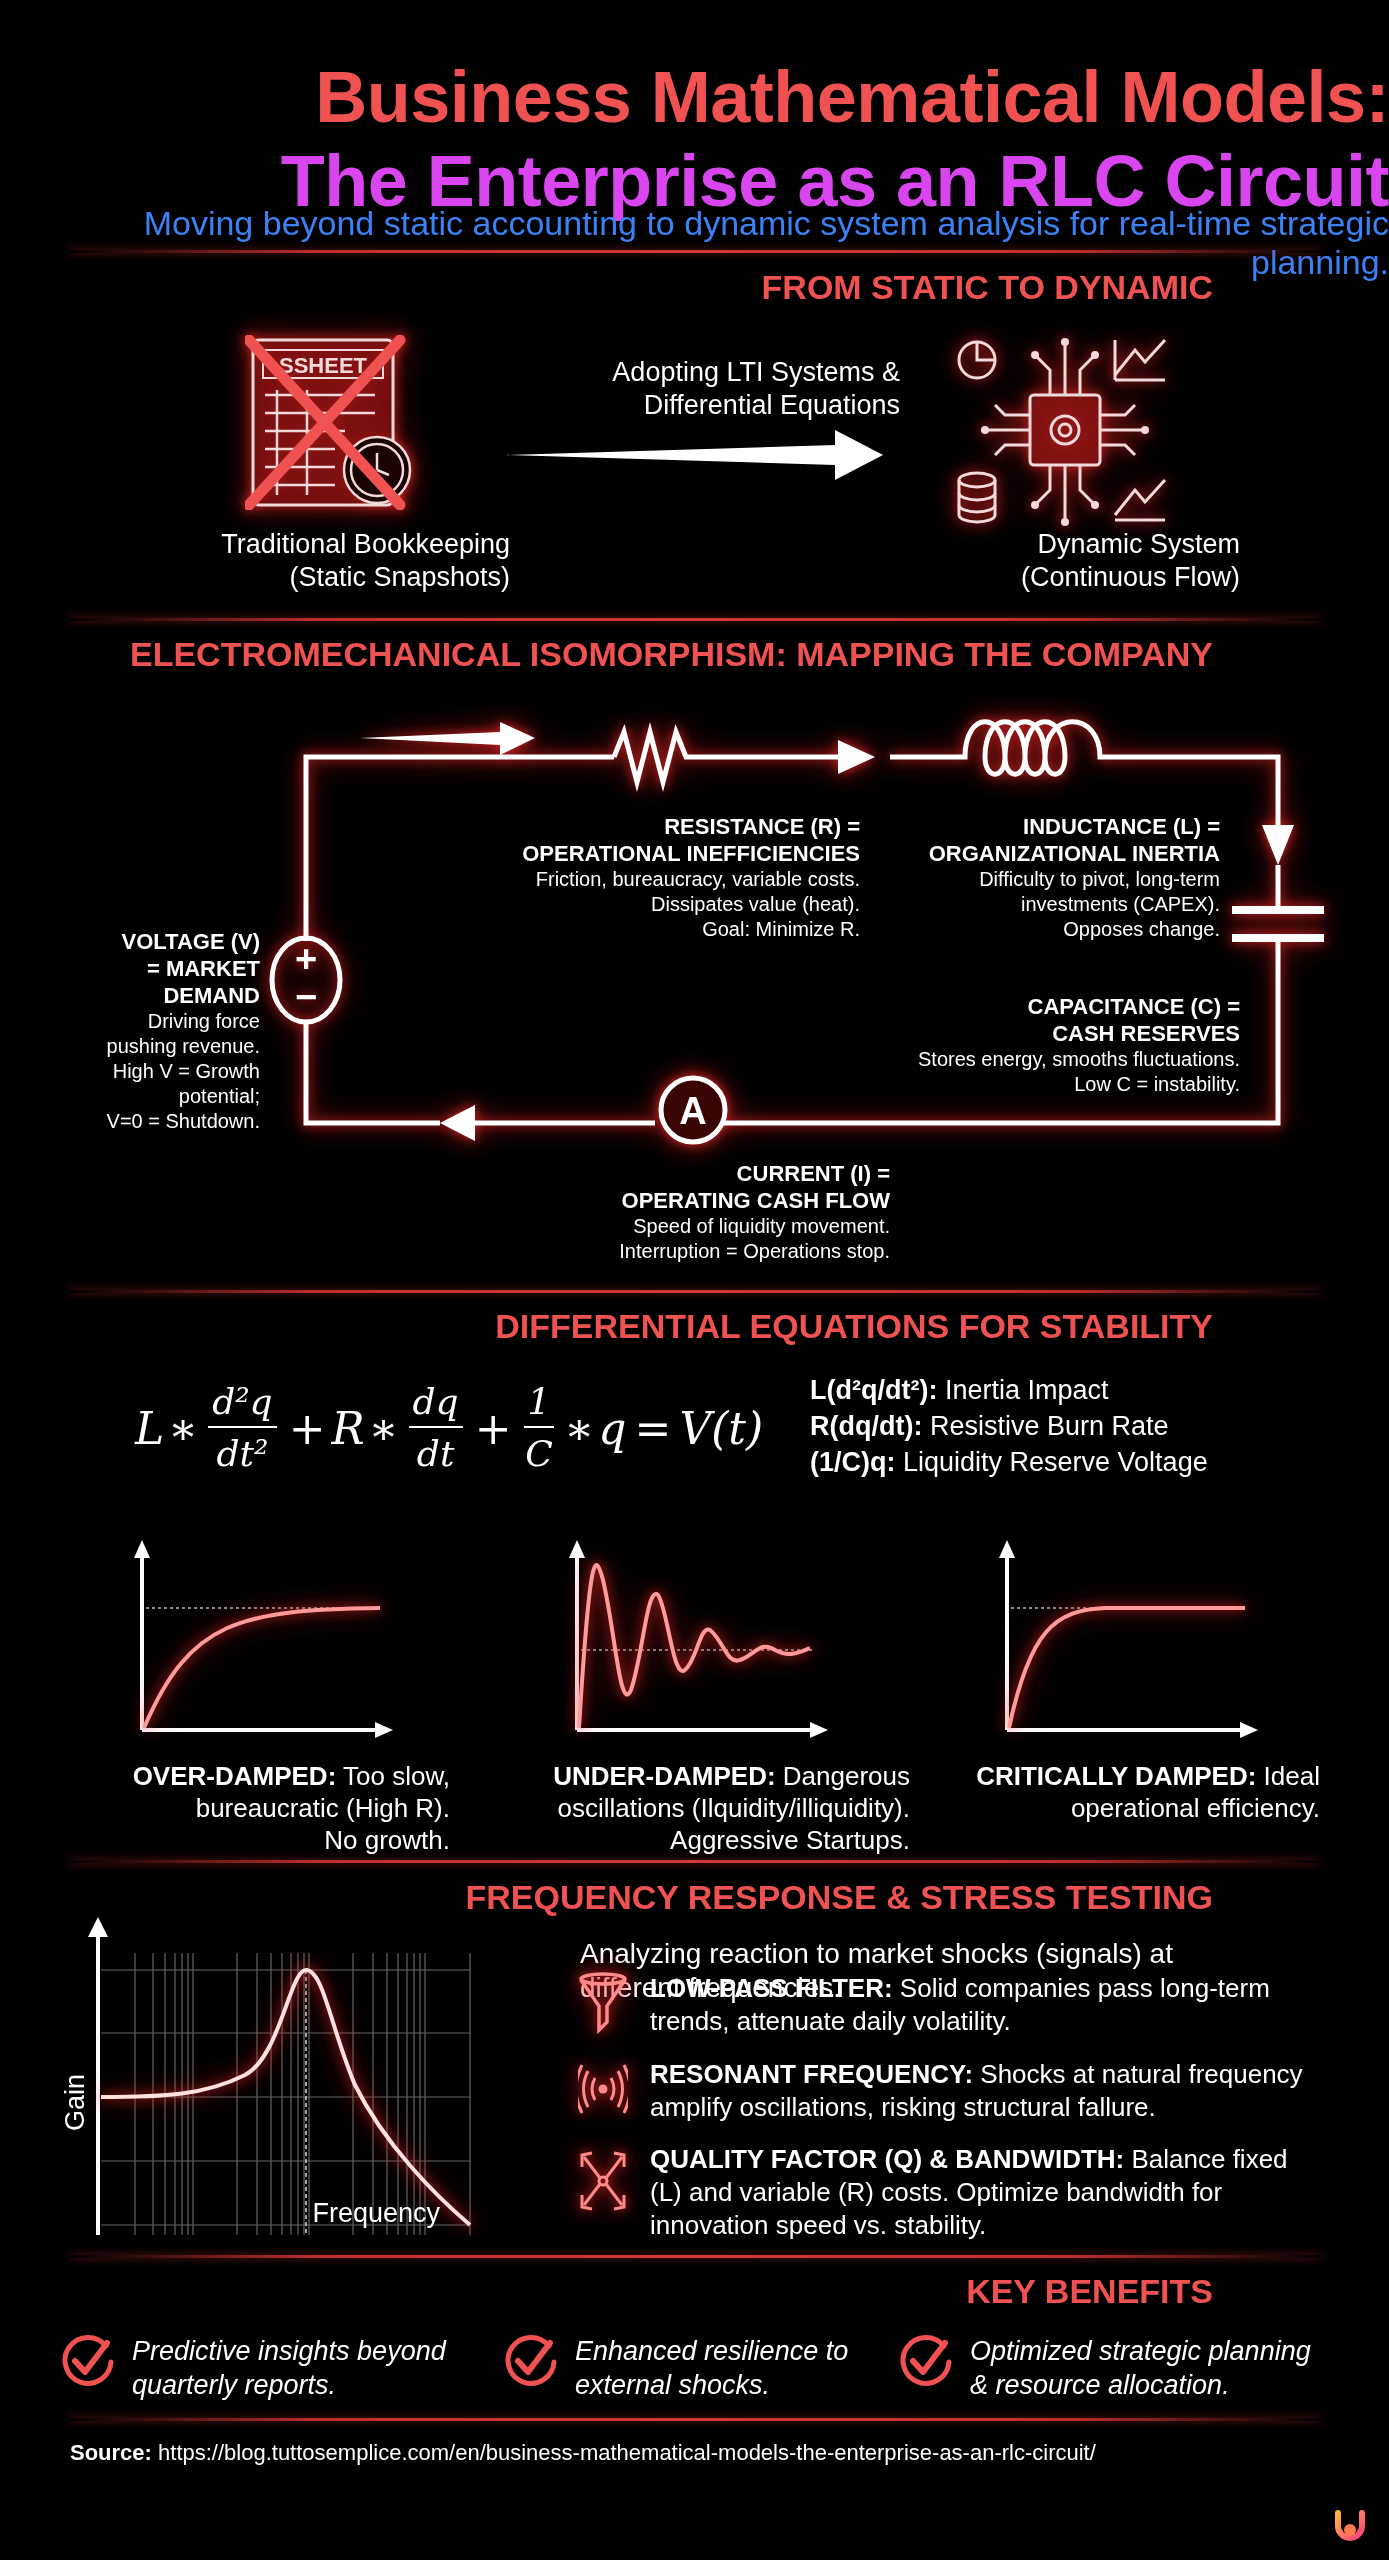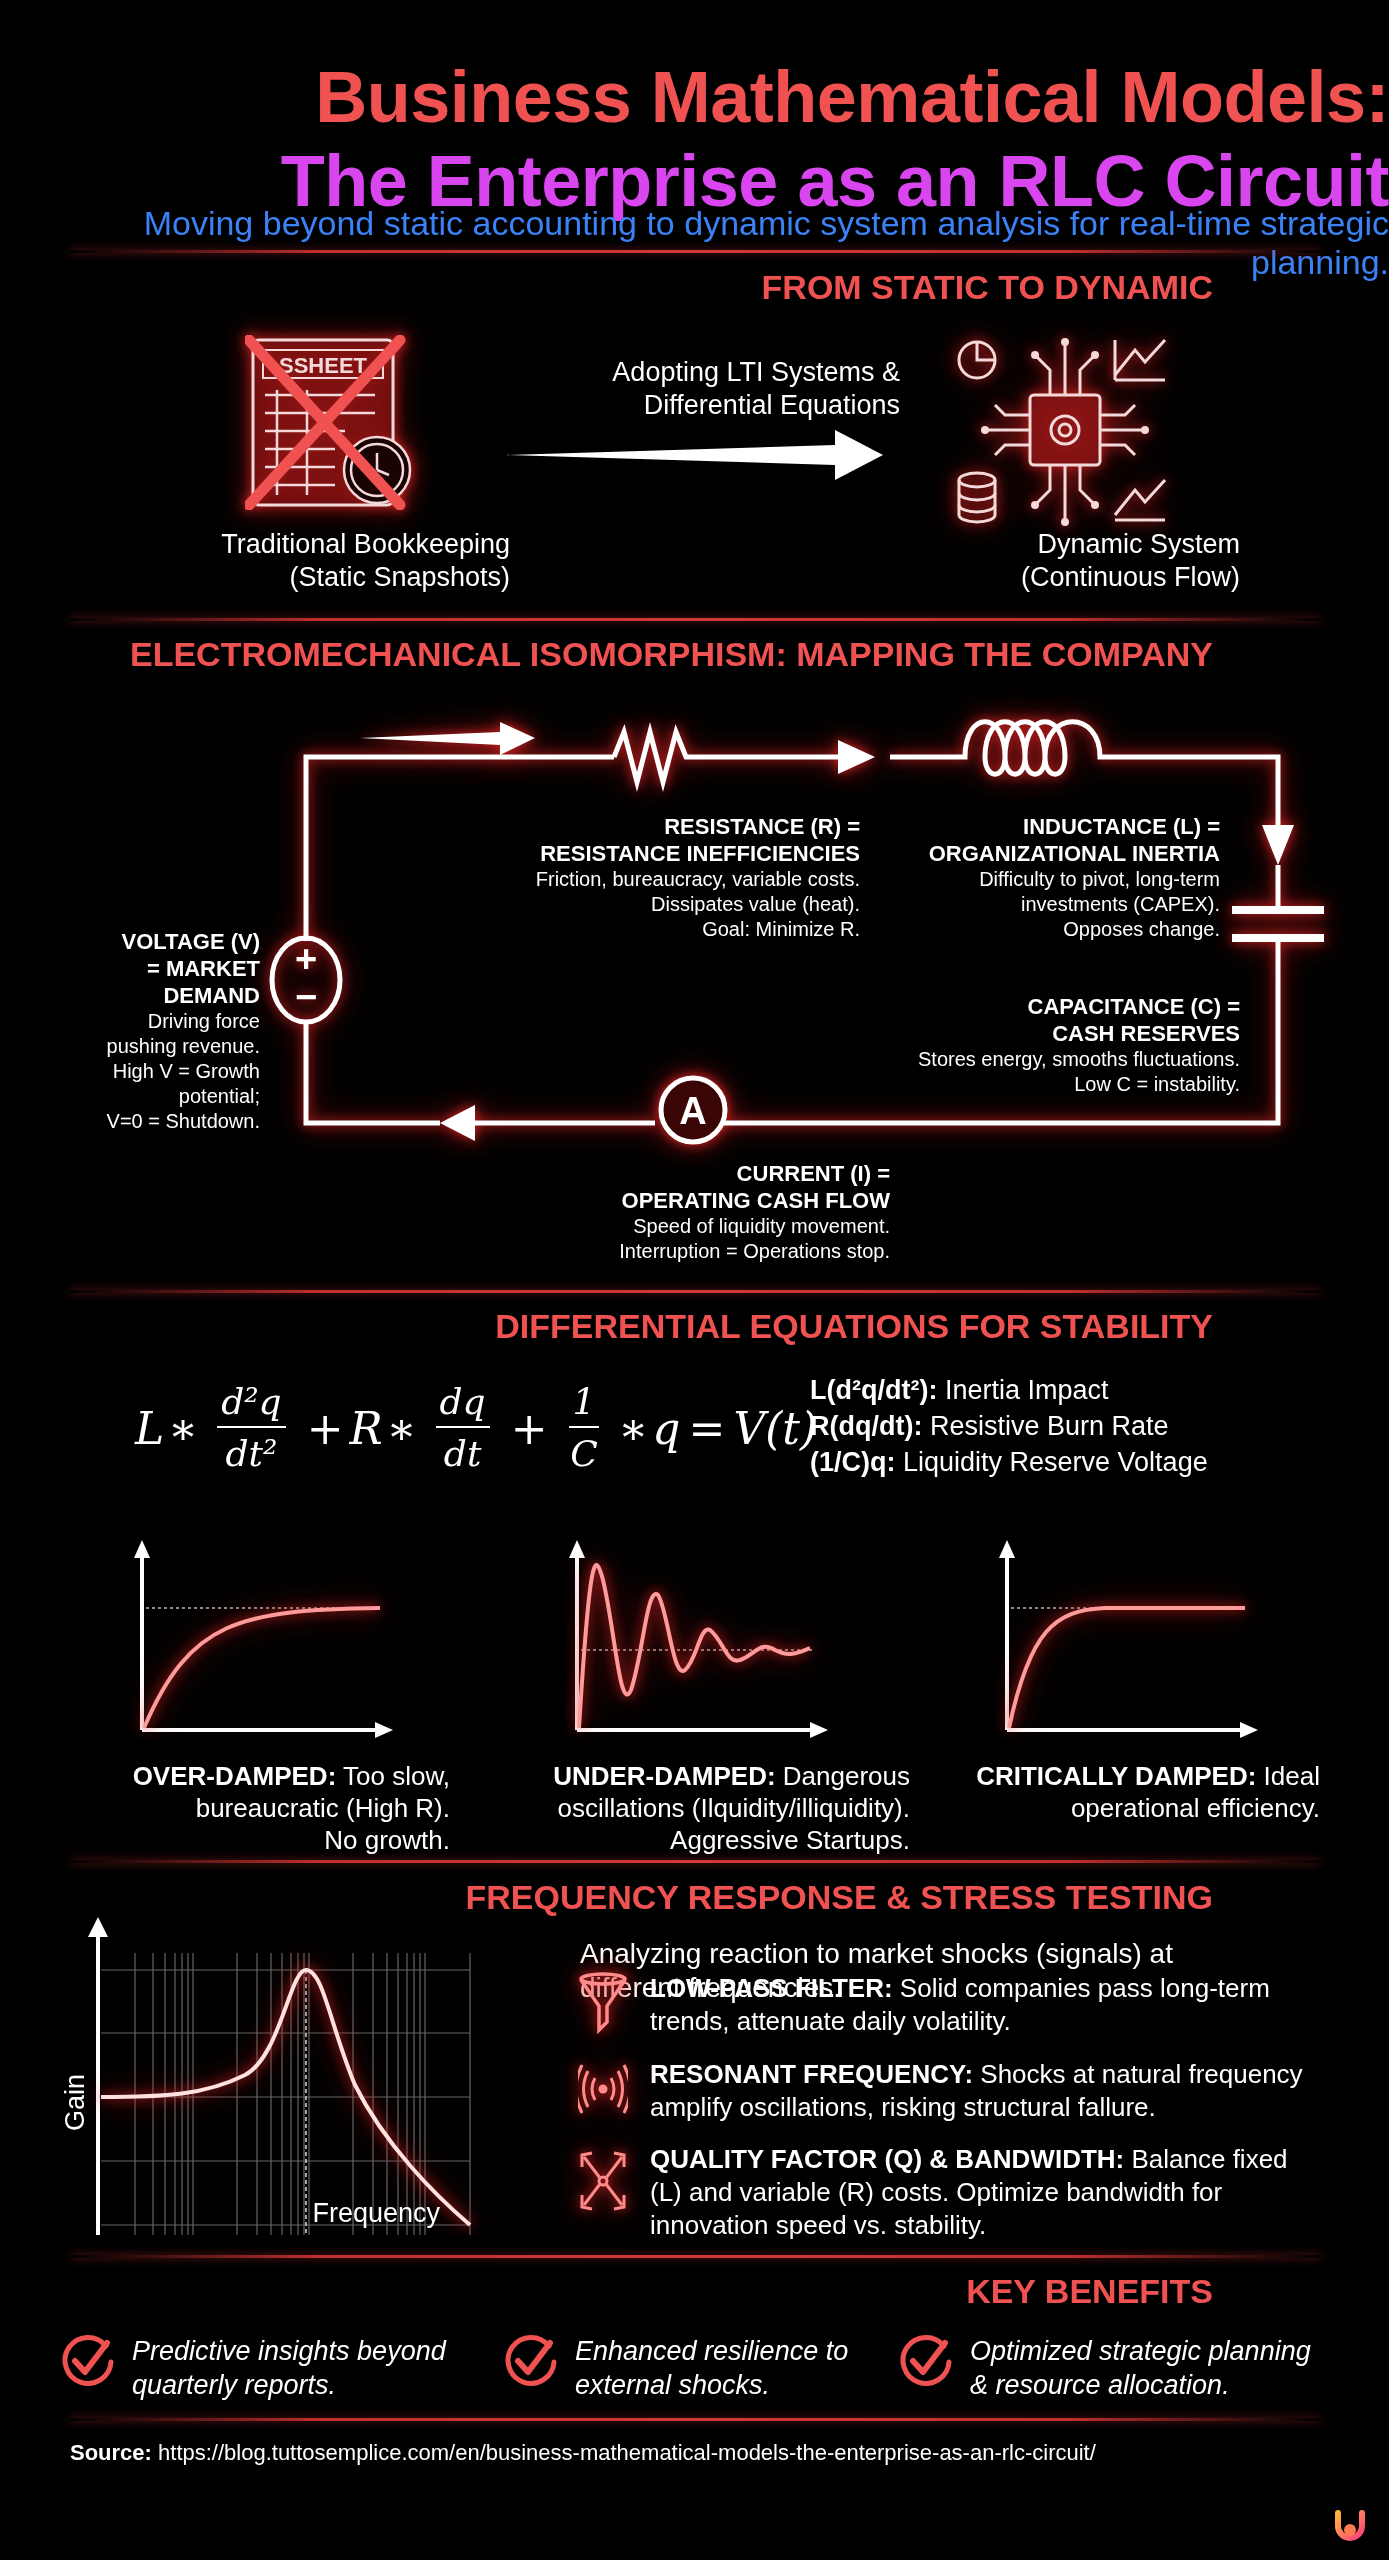--- a/index.html
+++ b/index.html
@@ -9,21 +9,21 @@
   .center { text-align: right; }
   .title1 { top: 56px; left: 0; width: 1389px; font-size: 72px; font-weight: 700; color: #f05252; letter-spacing: -0.5px; }
   .title2 { top: 140px; left: 0; width: 1389px; font-size: 72px; font-weight: 700; color: #d946ef; letter-spacing: -0.5px; }
   .subtitle { top: 204px; left: 0; width: 1389px; font-size: 34px; color: #3b82f6; }
   .divider { left: 70px; width: 1250px; height: 3px; background: linear-gradient(90deg, rgba(180,30,30,0) 0%, #c0302f 20%, #d03a38 50%, #c0302f 80%, rgba(180,30,30,0) 100%); box-shadow: 0 0 8px rgba(220,50,50,0.6); }
   .section-title { left: 0; width: 1213px; font-size: 34px; font-weight: 700; color: #f05252; }
   .glow-stroke { filter: drop-shadow(0 0 6px rgba(230,40,40,0.9)) drop-shadow(0 0 14px rgba(200,20,20,0.6)); }
   .label-bold { font-weight: 700; font-size: 22px; line-height: 27px; }
   .label-text { font-size: 20px; line-height: 25px; }
   .eq { font-family: "DejaVu Serif", "Liberation Serif", serif; font-style: italic; font-size: 44px; color: #fff; }
-  .frac { display: inline-flex; flex-direction: column; align-items: center; vertical-align: middle; margin: 0 15px; font-size: 36px; }
+  .frac { display: inline-flex; flex-direction: column; align-items: center; vertical-align: middle; margin: 0 6px; font-size: 36px; }
   .frac .num { border-bottom: 2px solid #fff; padding: 0 4px 2px; line-height: 44px; }
   .frac .den { padding-top: 4px; line-height: 44px; }
   .legend-line { font-size: 27px; line-height: 36px; }
   .legend-line b { font-weight: 700; }
   .desc-bold { font-weight: 700; }
   .freq-item { display: flex; gap: 22px; align-items: flex-start; }
   .freq-item .txt { font-size: 26px; line-height: 33px; }
   .benefit { display: flex; gap: 18px; align-items: flex-start; }
   .benefit .txt { font-size: 27px; line-height: 34px; font-style: italic; }
   .source { left: 70px; top: 2440px; font-size: 22px; }
@@ -152,21 +152,21 @@
       <polygon points="475,405 440,423 475,441"></polygon>
     </g>
     <text x="306" y="272" font-family="Liberation Sans, sans-serif" font-size="38" font-weight="700" fill="#fff" text-anchor="middle">+</text>
     <text x="306" y="310" font-family="Liberation Sans, sans-serif" font-size="38" font-weight="700" fill="#fff" text-anchor="middle">−</text>
     <text x="693" y="424" font-family="Liberation Sans, sans-serif" font-size="38" font-weight="700" fill="#fff" text-anchor="middle">A</text>
   </svg>
 </div>
 
 <div class="abs center" style="left:440px;top:813px;width:420px">
   <div class="label-bold">RESISTANCE (R) =</div>
-  <div class="label-bold">RESISTANCE INEFFICIENCIES</div>
+  <div class="label-bold">OPERATIONAL INEFFICIENCIES</div>
   <div class="label-text">Friction, bureaucracy, variable costs.</div>
   <div class="label-text">Dissipates value (heat).</div>
   <div class="label-text">Goal: Minimize R.</div>
 </div>
 
 <div class="abs center" style="left:880px;top:813px;width:340px">
   <div class="label-bold">INDUCTANCE (L) =</div>
   <div class="label-bold">ORGANIZATIONAL INERTIA</div>
   <div class="label-text">Difficulty to pivot, long-term</div>
   <div class="label-text">investments (CAPEX).</div>

